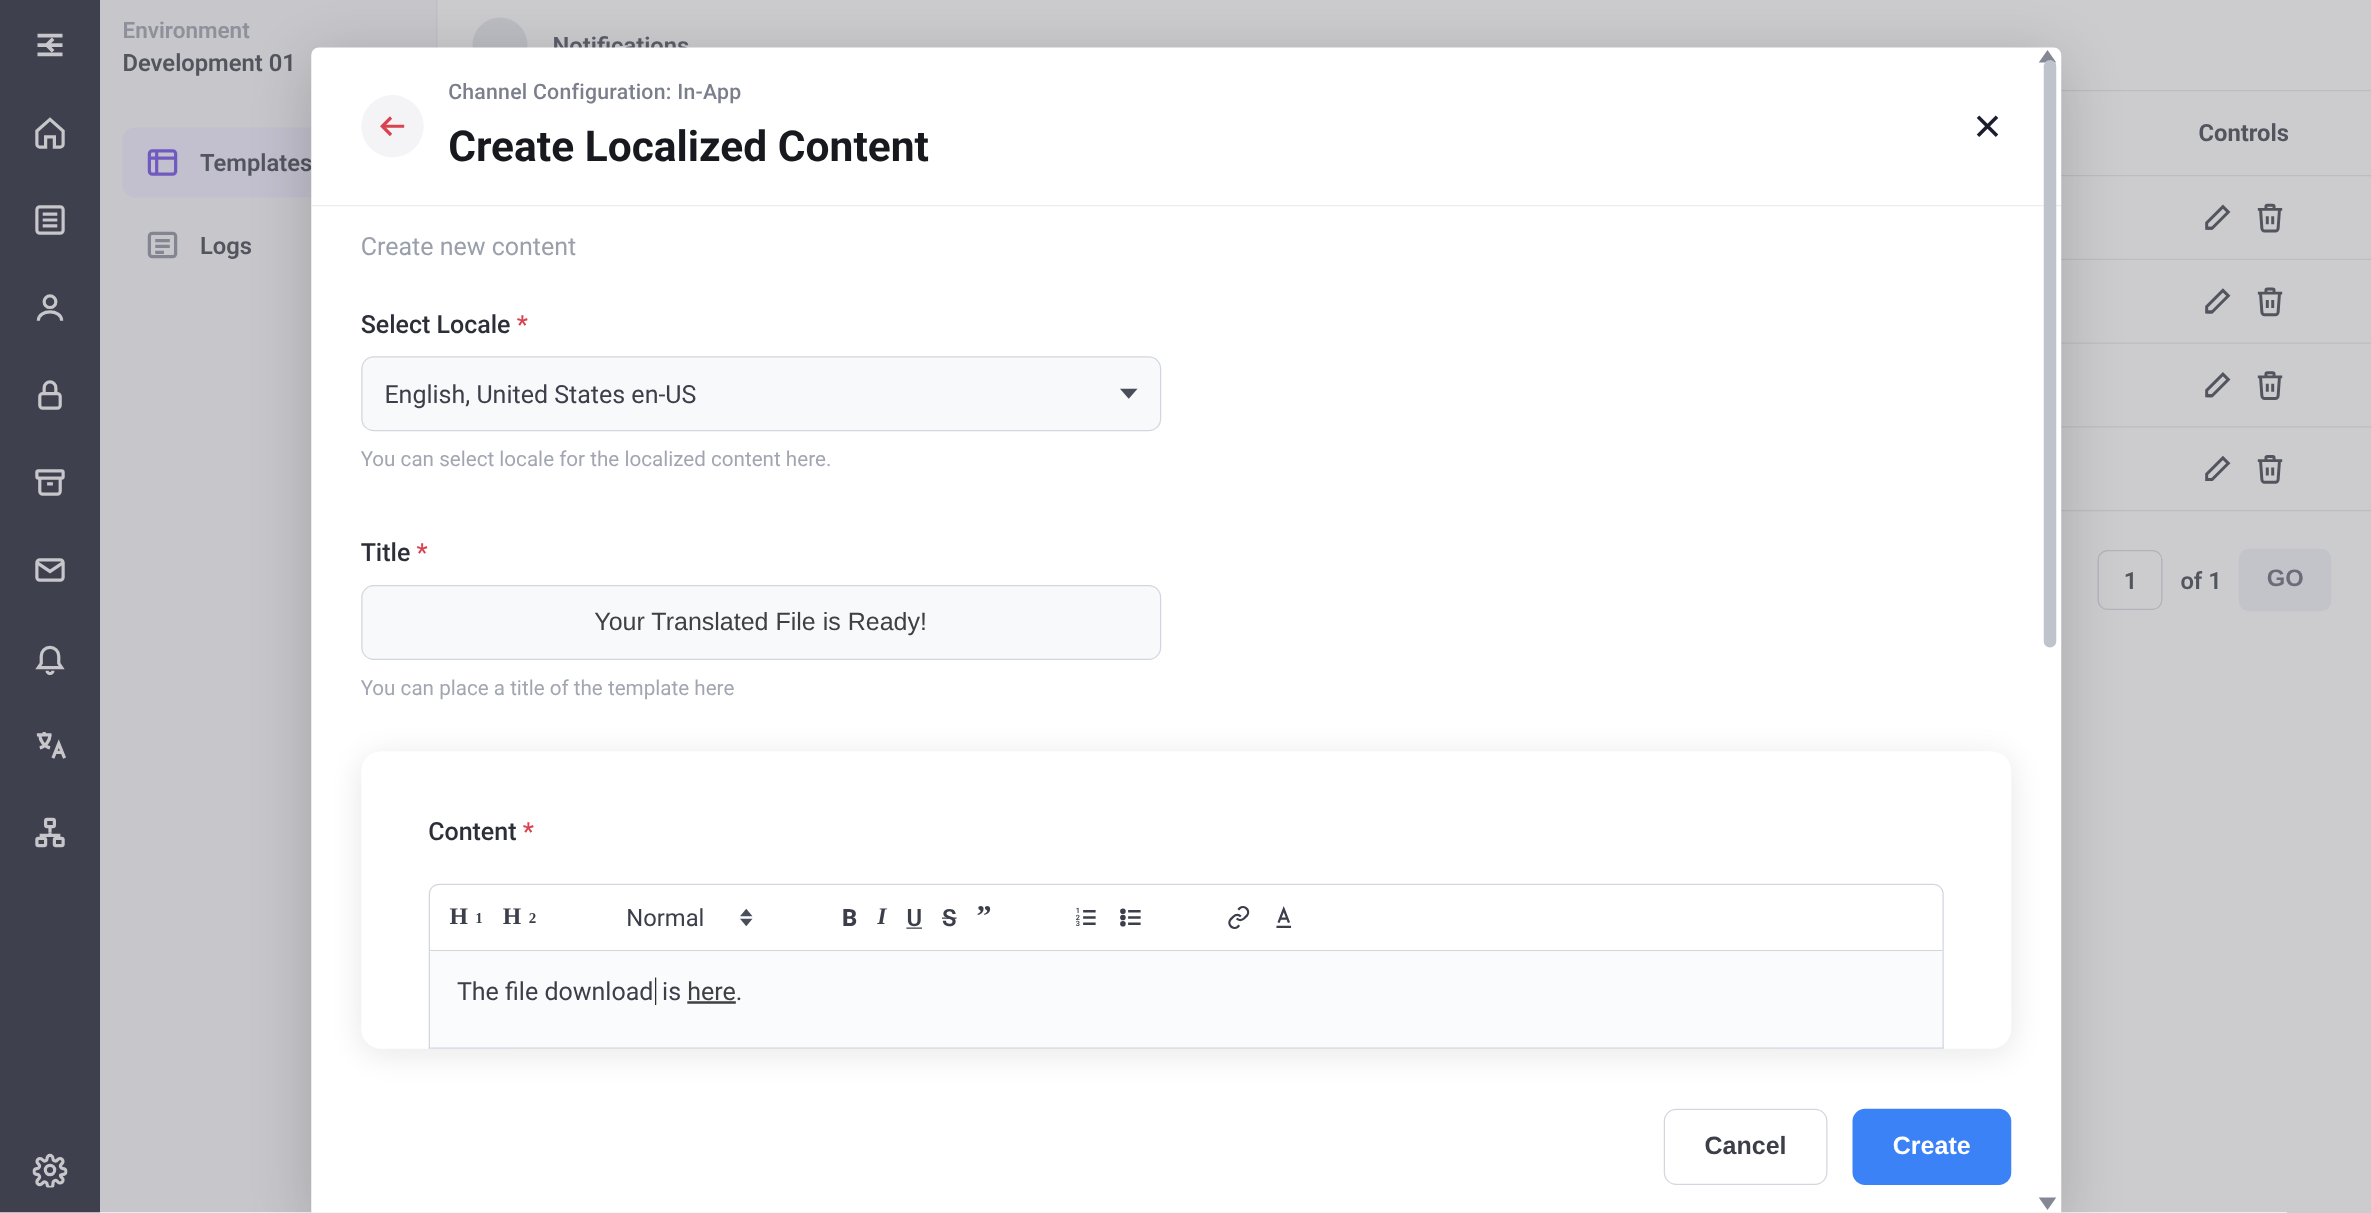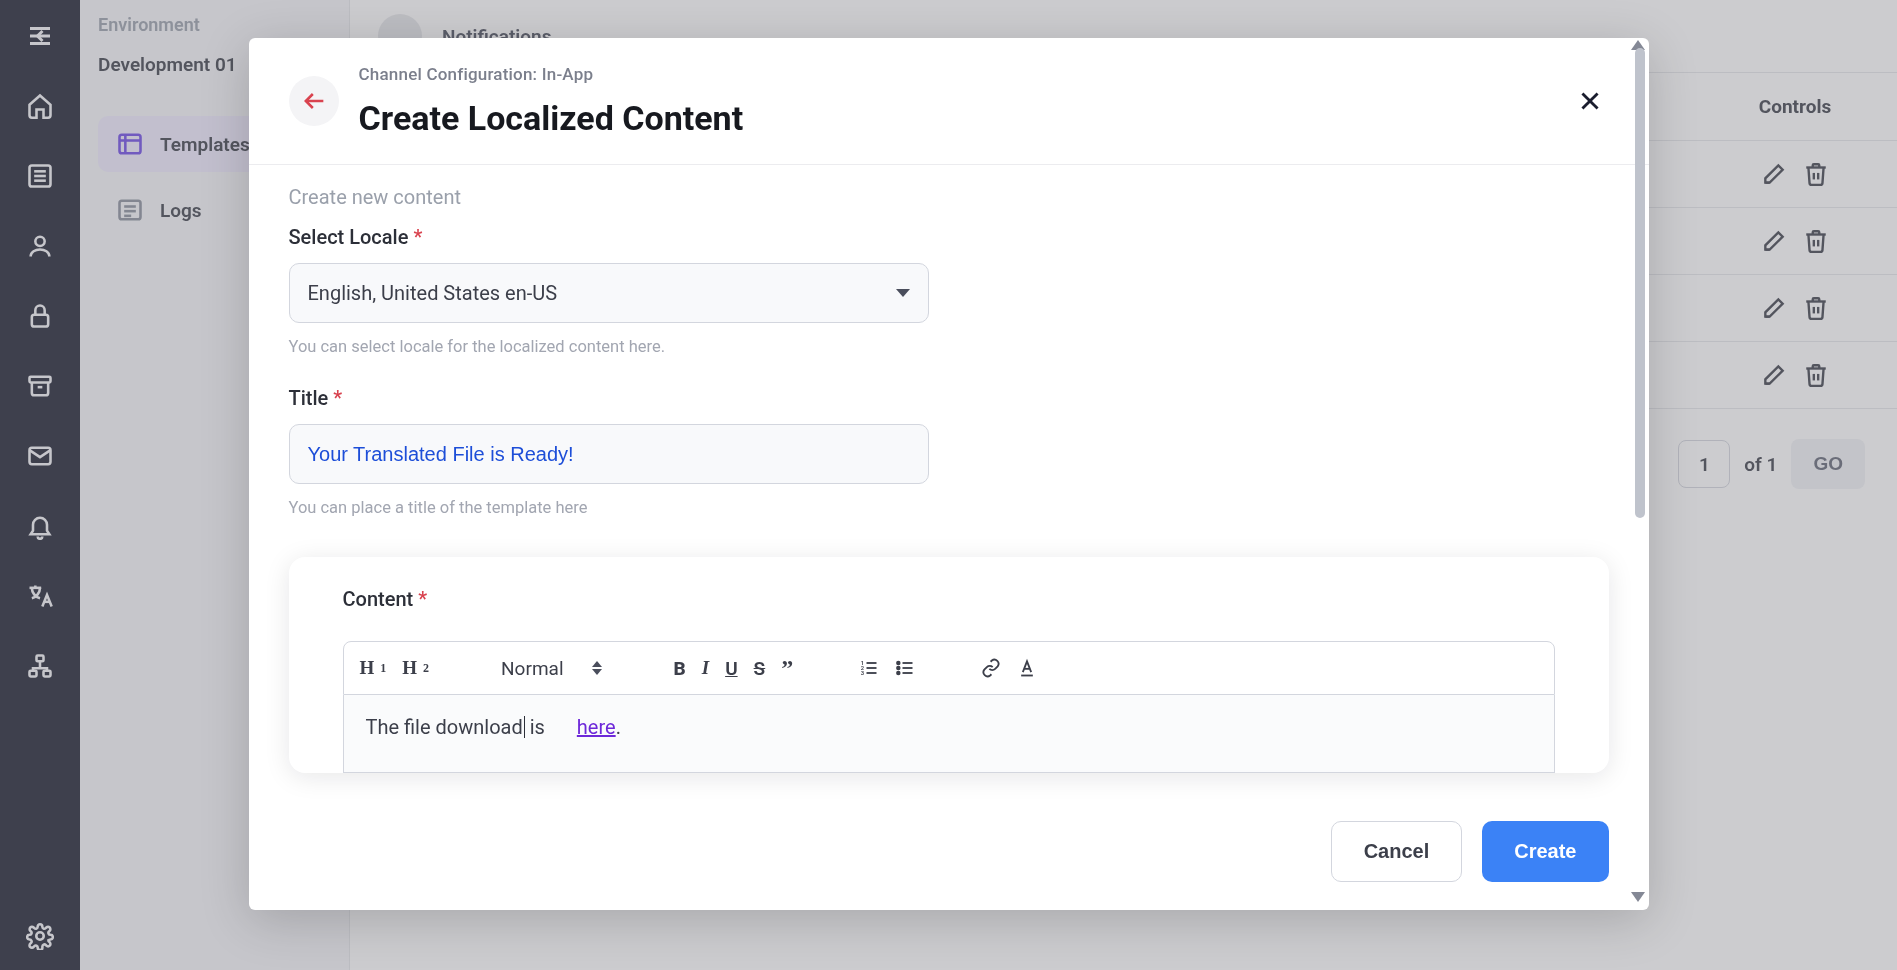--- a/index.html
+++ b/index.html
@@ -37,21 +37,21 @@
 .env-panel {
   position: absolute;
   left: 80px; top: 0;
   width: 270px;
   height: 100%;
   background: #f5f6f8;
   padding: 14px 18px;
   border-right: 1px solid #e6e7eb;
 }
 .env-label { color: #9aa0ab; font-size: 18px; font-weight: 600; }
-.env-name { color: #3c3f4a; font-size: 19px; font-weight: 600; margin-top: 18px; }
+.env-name { color: #3c3f4a; font-size: 19px; font-weight: 600; margin-top: 4px; }
 
 .env-menu { margin-top: 40px; display: flex; flex-direction: column; gap: 10px; }
 .env-menu-item {
   display: flex; align-items: center; gap: 16px;
   padding: 14px 18px;
   border-radius: 10px;
   font-weight: 600;
   font-size: 19px;
   color: #3c3f4a;
   cursor: pointer;
@@ -207,40 +207,40 @@
 
 .modal-body {
   padding: 20px 40px 10px;
 }
 .section-lbl { color: #9aa0ab; font-size: 20px; margin-bottom: 16px; }
 
 .form-row { display: flex; gap: 40px; }
 .form-col-left { width: 640px; }
 .form-col-right { flex: 1; }
 
-.field-lbl { font-size: 20px; font-weight: 500; color: #2c2f38; margin-bottom: 14px; }
+.field-lbl { font-size: 20px; font-weight: 500; color: #2c2f38; margin-bottom: 14px; margin-top: 22px; }
 .field-lbl .req { color: #d9434f; }
 .field-help { font-size: 16.5px; color: #a2a6b1; margin-top: 14px; }
 
 .select-box, .text-input {
   width: 100%;
   height: 60px;
   border: 1px solid #d3d6de;
   border-radius: 10px;
   background: #f8f9fb;
   padding: 0 18px;
   font-size: 20px;
   color: #3c3f4a;
   display: flex; align-items: center;
   justify-content: space-between;
 }
 .text-input input {
   border: none; background: transparent;
-  font-size: 20px; color: #1d4ed8;
-  width: 100%; outline: none;
+  font-size: 20px; color: #404040;
+  width: 100%; outline: none; text-align: center;
 }
 .caret-dn {
   width: 0; height: 0;
   border-left: 7px solid transparent;
   border-right: 7px solid transparent;
   border-top: 8px solid #4a4e5c;
 }
 
 .icon-preview {
   width: 82px; height: 82px;
@@ -279,21 +279,21 @@
 
 .editor-body {
   border: 1px solid #d3d6de;
   border-top: none;
   background: #fafbfc;
   min-height: 78px;
   padding: 20px 22px 30px;
   font-size: 20px;
   color: #3c3f4a;
 }
-.editor-body a { color: #6d28d9; text-decoration: underline; margin-left: 27px; }
+.editor-body a { color: #404040; text-decoration: underline; }
 .cursor-bar { display:inline-block; width:1px; height:22px; background:#2c2f38; vertical-align: -4px; margin-left:1px; }
 
 .modal-footer {
   display: flex; justify-content: flex-end; gap: 20px;
   padding: 24px 40px 28px;
 }
 .btn {
   border-radius: 10px;
   padding: 18px 32px;
   font-size: 20px;

